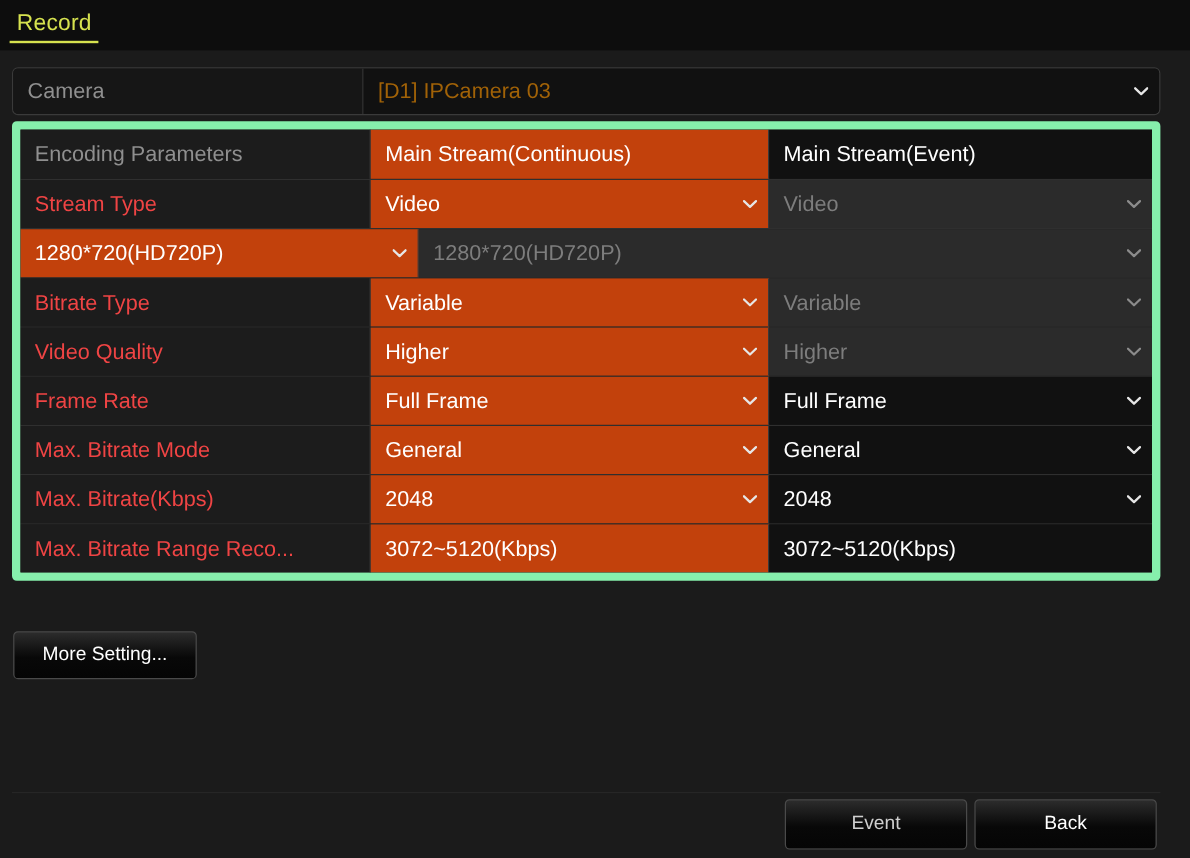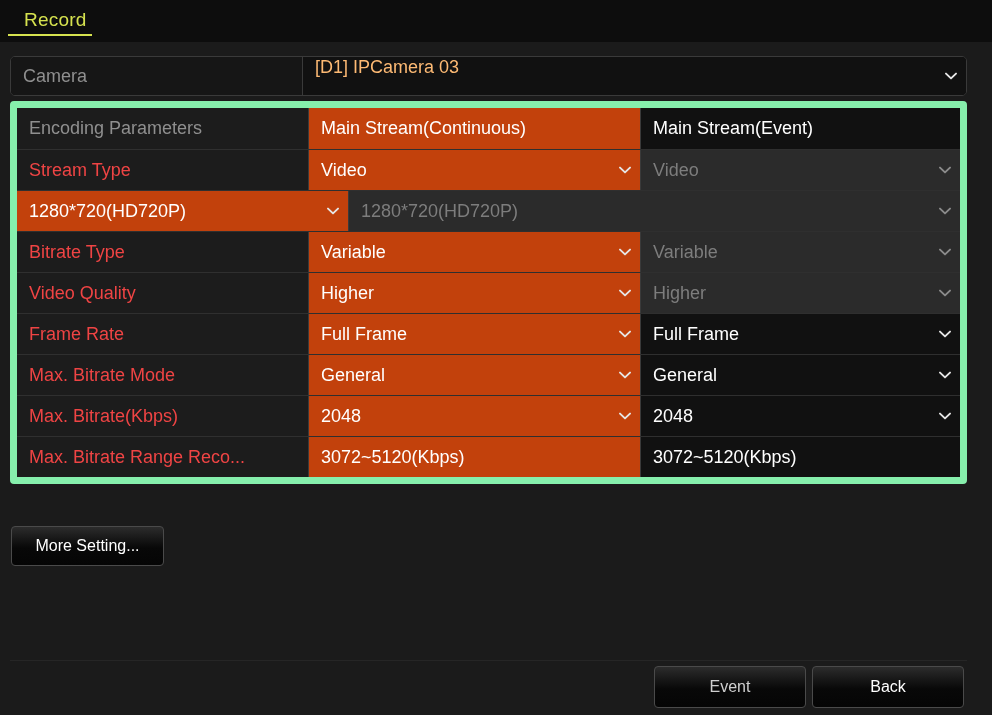--- a/index.html
+++ b/index.html
@@ -18,21 +18,21 @@
   
   .tabbar {
     position: absolute; left: 0; top: 0;
     width: 992px; height: 42px;
     background: #0d0d0d;
     display: flex; align-items: flex-start;
   }
   .tab {
     position: relative;
     height: 42px;
-    padding: 9px 14px 0 24px;
+    padding: 9px 14px 0 14px;
     font-size: 19px;
     letter-spacing: .2px;
     color: #ffffff;
     cursor: pointer;
     white-space: nowrap;
   }
   .tab.active { color: #d6e24f; }
   .tab.active::after {
     content: "";
     position: absolute;
@@ -56,24 +56,24 @@
     width: 292px;
     display: flex; align-items: center;
     padding-left: 12px;
     font-size: 18px;
     color: #8f8f8f;
     border-right: 1px solid #3a3a3a;
     background: #161616;
   }
   .camera-value {
     flex: 1;
-    display: flex; align-items: flex-start;
+    display: flex; align-items: center;
     padding-left: 12px; padding-right: 26px;
     font-size: 18px;
-    color: #fdba74;
+    color: #a16207;
     background: #111111;
     position: relative;
     cursor: pointer;
   }
 
   
   .table {
     position: absolute;
     left: 10px; top: 101px;
     width: 957px;

